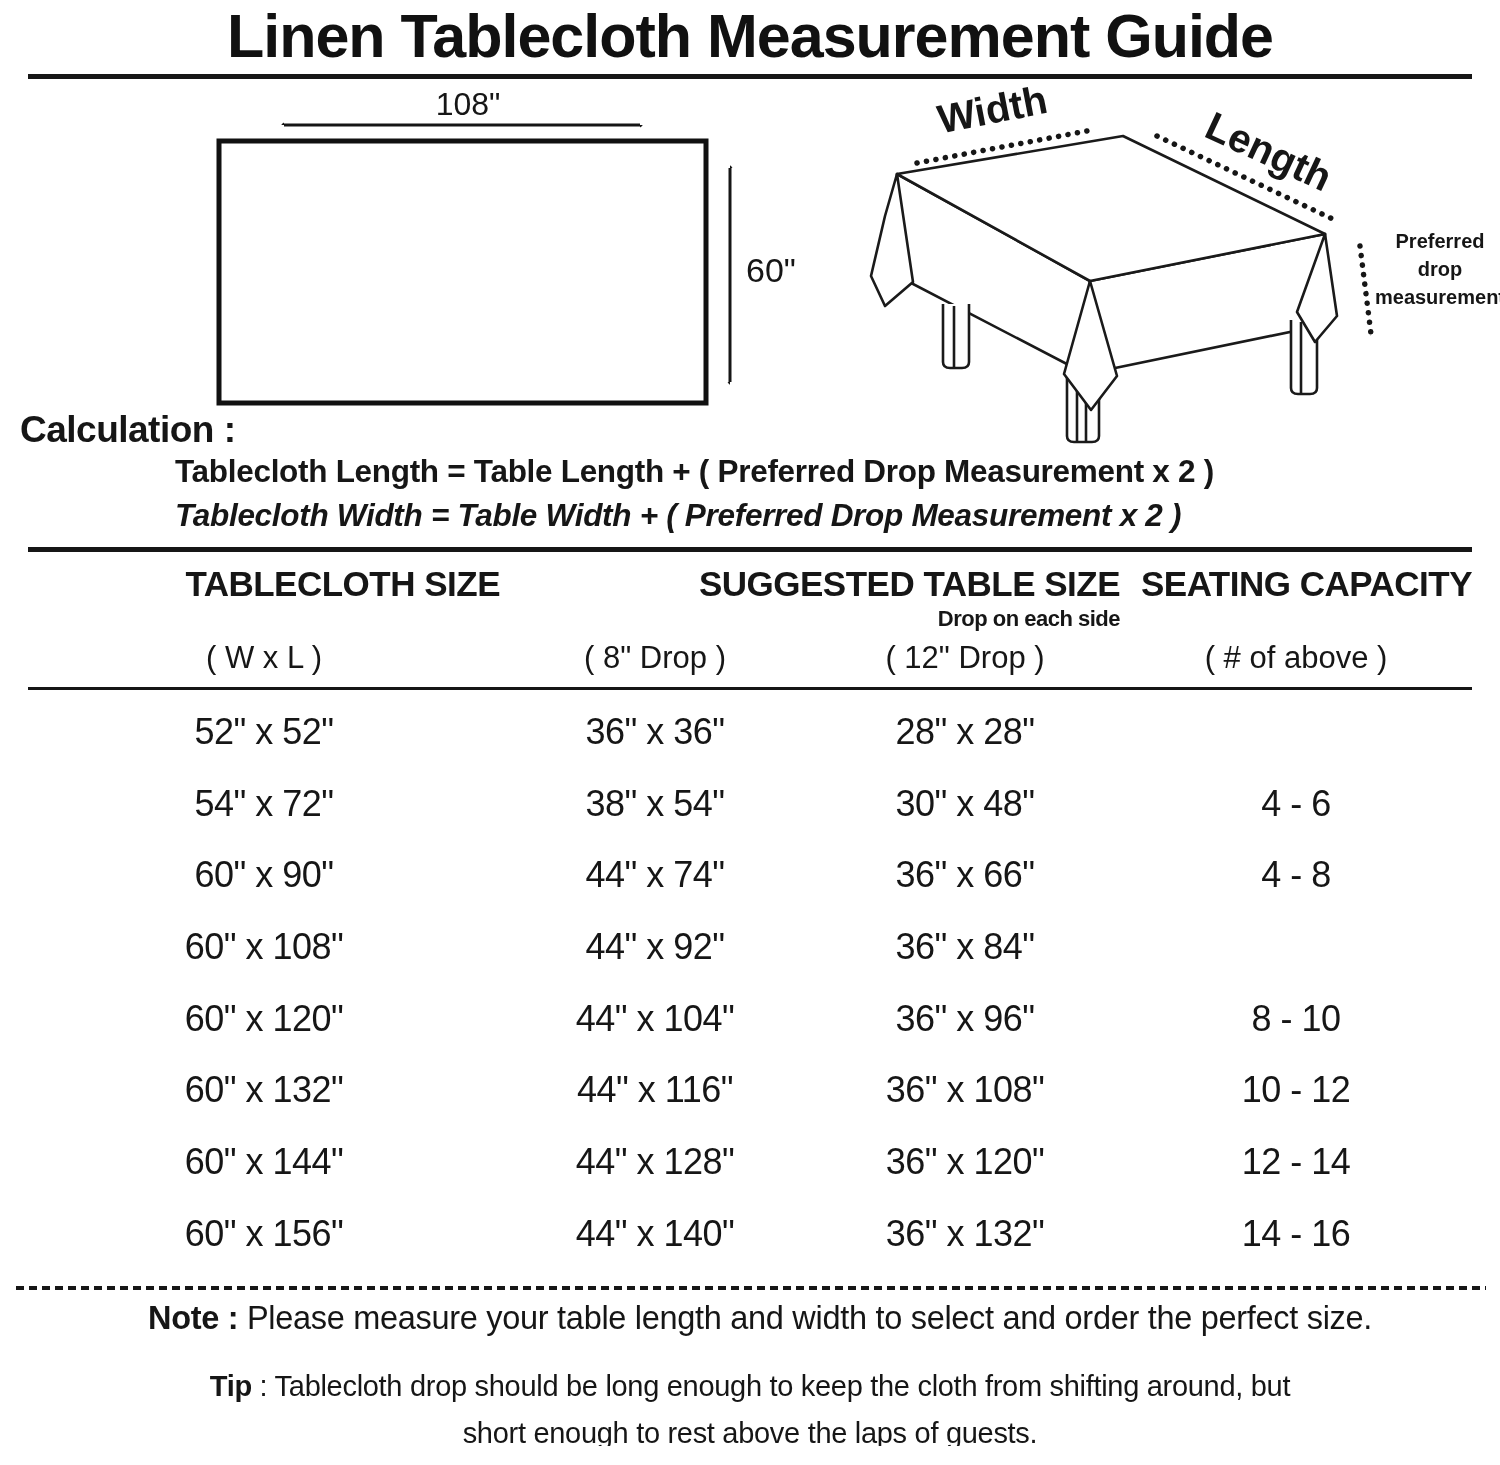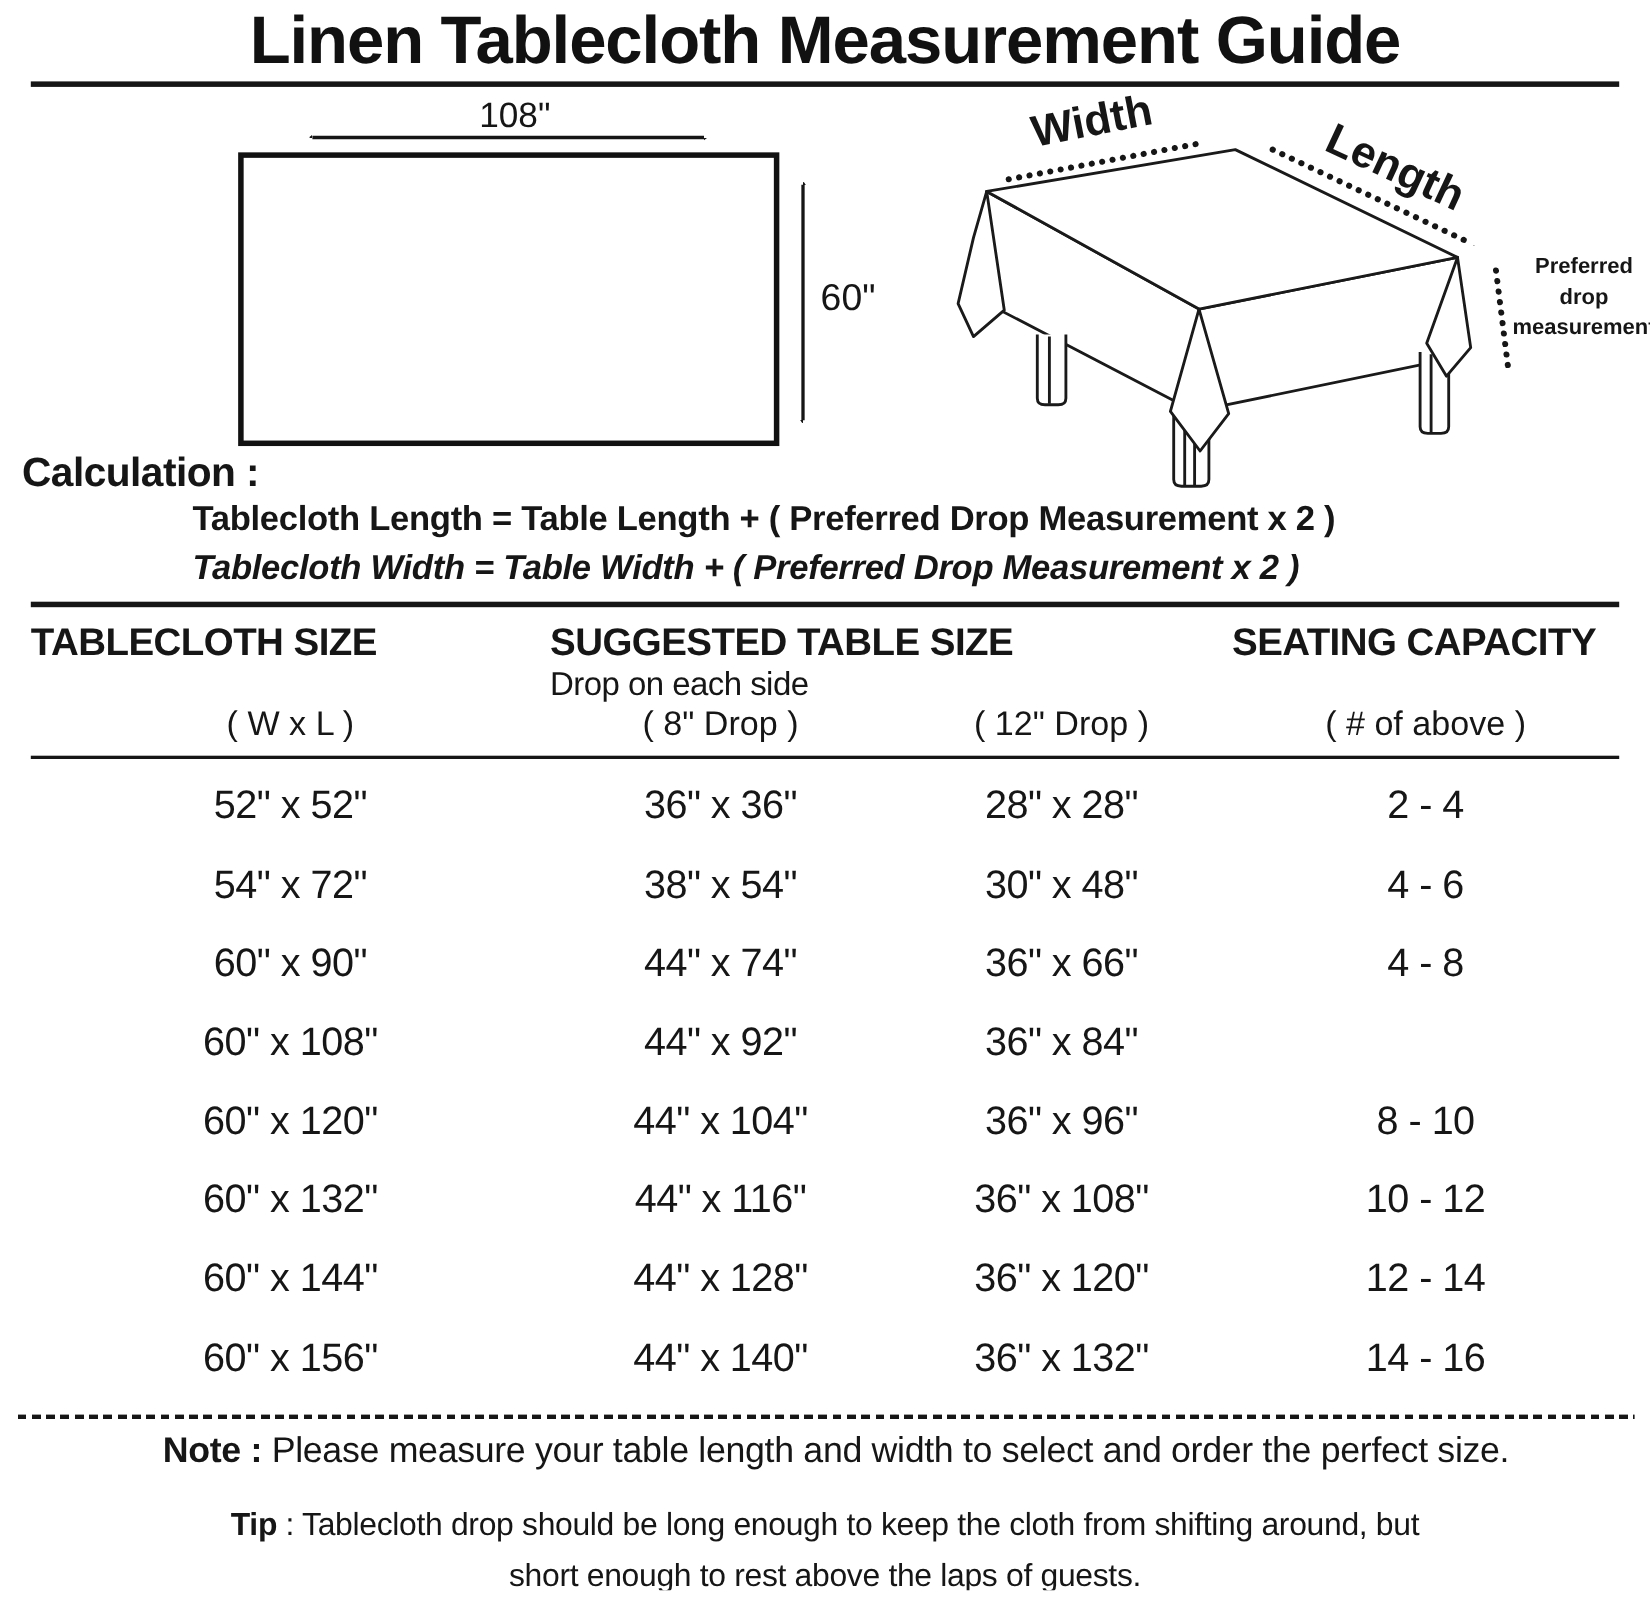--- a/index.html
+++ b/index.html
@@ -16,24 +16,24 @@
   #rule1{top:74px;left:28px;width:1444px;height:5px;}
   #rule2{top:547px;left:28px;width:1444px;height:5px;}
   #rule3{top:687px;left:28px;width:1444px;height:3px;}
   #dashline{
     top:1286px;left:16px;width:1470px;height:4px;
     background:repeating-linear-gradient(90deg,#161616 0 8px,transparent 8px 13px);
   }
   
   .grid4{display:grid;grid-template-columns:472px 310px 310px 352px;}
   #thead{top:560px;left:28px;width:1444px;}
-  .hcell{text-align:left;}
+  .hcell{text-align:right;}
   .h-main{font-size:35px;font-weight:bold;letter-spacing:-0.5px;padding-top:4px;}
   .h-span{grid-column:2 / 4;}
-  .h-drop{font-size:30px;font-weight:normal;margin-top:2px;letter-spacing:-0.5px;}
+  .h-drop{font-size:22px;font-weight:bold;margin-top:2px;letter-spacing:-0.5px;}
   #subhead{top:640px;left:28px;width:1444px;}
   .sub{font-size:31px;text-align:center;font-weight:normal;}
   #rows{top:696px;left:28px;width:1444px;}
   .trow{display:grid;grid-template-columns:472px 310px 310px 352px;height:71.7px;align-items:center;}
   .tcell{text-align:center;font-size:36px;letter-spacing:-0.5px;}
   
   #calc-heading{top:409px;left:20px;font-size:37px;font-weight:bold;letter-spacing:-0.5px;}
   .formula{left:175px;font-size:31.5px;font-weight:bold;letter-spacing:-0.3px;white-space:nowrap;}
   #formula1{top:453px;}
   #formula2{top:497px;font-style:italic;}
@@ -125,21 +125,20 @@
     <div class="sub">( 12" Drop )</div>
     <div class="sub">( # of above )</div>
   </div>
   <div id="rule3" class="abs rule"></div>
 
   <div id="rows" class="abs">
       <div class="trow">
         <div class="tcell">52" x 52"</div>
         <div class="tcell">36" x 36"</div>
         <div class="tcell">28" x 28"</div>
-        <div class="tcell">2 - 4</div>
       </div>
       <div class="trow">
         <div class="tcell">54" x 72"</div>
         <div class="tcell">38" x 54"</div>
         <div class="tcell">30" x 48"</div>
         <div class="tcell">4 - 6</div>
       </div>
       <div class="trow">
         <div class="tcell">60" x 90"</div>
         <div class="tcell">44" x 74"</div>

